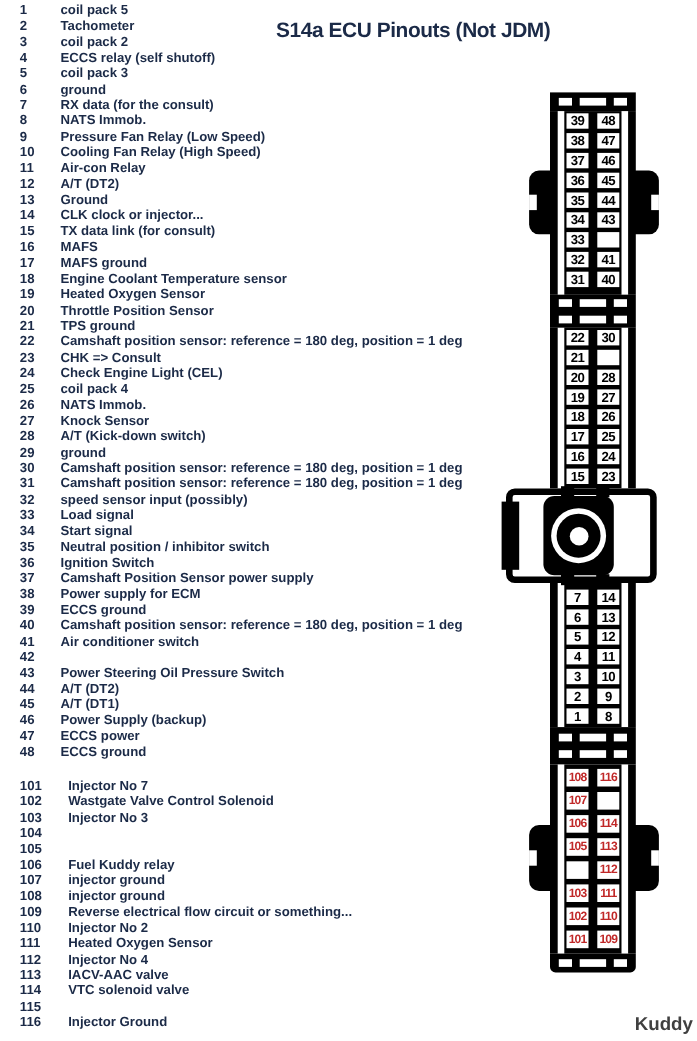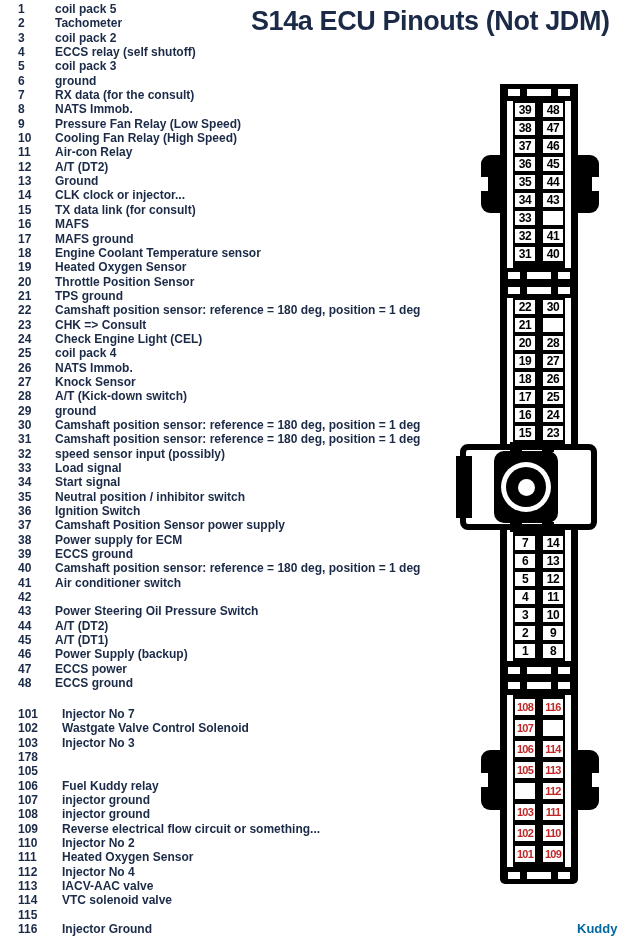--- a/index.html
+++ b/index.html
@@ -3,23 +3,23 @@
 <meta charset="utf-8">
 <style>
   :root{
     --navy:#1b2a47; --red:#c02828; --blk:#000000; --bg:#ffffff;
   }
   html,body{margin:0;padding:0;}
   .page{position:relative;width:634px;height:946px;background:var(--bg);
         overflow:hidden;font-family:"Liberation Sans",sans-serif;}
 
   
-  .title{position:absolute;left:251px;top:6px;margin:0;font-size:27px;font-weight:bold;
+  .title{position:absolute;left:251px;top:18px;margin:0;font-size:19px;font-weight:bold;
          letter-spacing:-0.4px;color:var(--navy);white-space:nowrap;}
-  .credit{position:absolute;left:577px;top:921px;font-size:13px;font-weight:bold;color:#0369a1;}
+  .credit{position:absolute;left:577px;top:921px;font-size:17px;font-weight:bold;color:#404040;}
 
   
   .plist{position:absolute;color:var(--navy);font-size:12px;font-weight:bold;white-space:nowrap;}
   .plist.main{left:18px;top:2px;}
   .plist.aux{left:18px;top:707px;}
   .plist-row{display:flex;line-height:14.35px;height:14.35px;}
   .pnum{flex:none;width:37px;}
   .aux .pnum{width:44px;}
 
   
@@ -291,21 +291,21 @@
       </div>
       <div class="plist-row">
         <span class="pnum">102</span>
         <span class="pdesc">Wastgate Valve Control Solenoid</span>
       </div>
       <div class="plist-row">
         <span class="pnum">103</span>
         <span class="pdesc">Injector No 3</span>
       </div>
       <div class="plist-row">
-        <span class="pnum">178</span>
+        <span class="pnum">104</span>
         <span class="pdesc"></span>
       </div>
       <div class="plist-row">
         <span class="pnum">105</span>
       </div>
       <div class="plist-row">
         <span class="pnum">106</span>
         <span class="pdesc">Fuel Kuddy relay</span>
       </div>
       <div class="plist-row">

